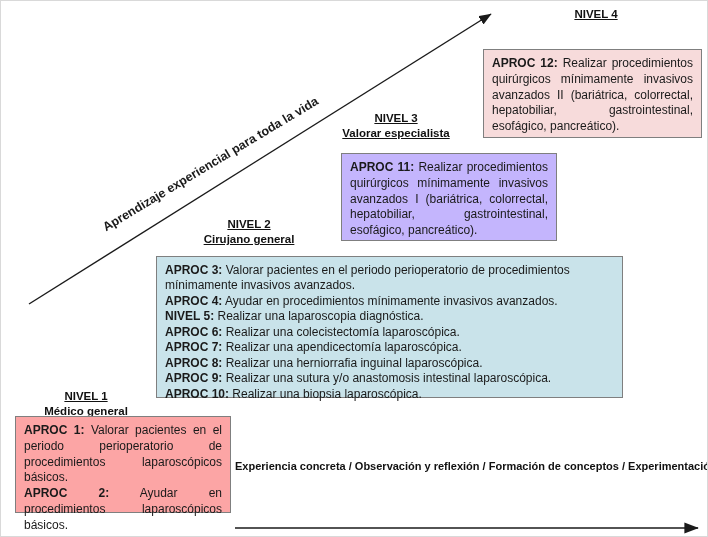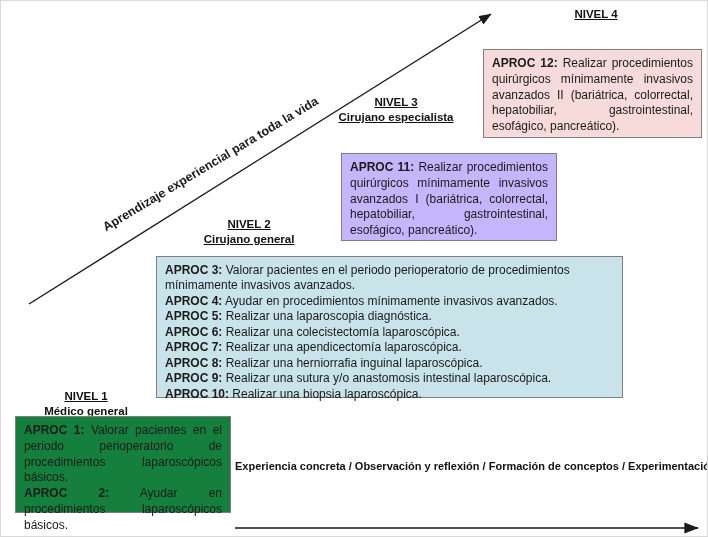--- a/index.html
+++ b/index.html
@@ -18,21 +18,21 @@
     position: absolute; left: 40px; top: 156px; width: 340px; height: 16px;
     text-align: center; font-weight: bold; font-size: 12.5px; color: #1a1a1a;
     transform: rotate(-31deg);
   }
   .level-header {
     position: absolute; text-align: center; font-weight: bold;
     font-size: 11.5px; line-height: 1.3; color: #111; text-decoration: underline;
   }
   #h1 { left: 28px;  top: 388px; width: 114px; }
   #h2 { left: 186px; top: 216px; width: 124px; }
-  #h3 { left: 332px; top: 94px; width: 126px; }
+  #h3 { left: 332px; top: 110px; width: 126px; }
   #h4 { left: 486px; top: 6px;   width: 218px; }
   .box {
     position: absolute; border: 1px solid #7f7f7f;
     padding: 6px 8px; font-size: 12px; line-height: 1.32; color: #1a1a1a;
   }
   #box1 { left: 14px;  top: 415px; width: 216px; height: 97px;  }
   #box2 { left: 155px; top: 255px; width: 467px; height: 142px; line-height: 1.29; }
   #box3 { left: 340px; top: 152px; width: 216px; height: 88px;  }
   #box4 { left: 482px; top: 48px;  width: 219px; height: 89px;  }
   #box1 .item + .item { }
@@ -58,21 +58,21 @@
     <line x1="234" y1="527" x2="697" y2="527" stroke="#1a1a1a" stroke-width="1.6" marker-end="url(#ah)"></line>
   </svg>
 
   <div class="diag-label">Aprendizaje experiencial para toda la vida</div>
 
   <div class="level-header" id="h4">
     <div>NIVEL 4</div>
   </div>
   <div class="level-header" id="h3">
     <div>NIVEL 3</div>
-    <div>Cirujano especialista</div>
+    <div>Valorar especialista</div>
   </div>
   <div class="level-header" id="h2">
     <div>NIVEL 2</div>
     <div>Cirujano general</div>
   </div>
   <div class="level-header" id="h1">
     <div>NIVEL 1</div>
     <div>Médico general</div>
   </div>
 
@@ -93,21 +93,21 @@
   <div class="box" id="box2" style="background-color: rgb(201, 227, 234);">
     <div class="item">
       <span class="lbl">APROC 3:</span>
       <span>Valorar pacientes en el periodo perioperatorio de procedimientos mínimamente invasivos avanzados.</span>
     </div>
     <div class="item">
       <span class="lbl">APROC 4:</span>
       <span>Ayudar en procedimientos mínimamente invasivos avanzados.</span>
     </div>
     <div class="item">
-      <span class="lbl">APROC 5:</span>
+      <span class="lbl">NIVEL 5:</span>
       <span>Realizar una laparoscopia diagnóstica.</span>
     </div>
     <div class="item">
       <span class="lbl">APROC 6:</span>
       <span>Realizar una colecistectomía laparoscópica.</span>
     </div>
     <div class="item">
       <span class="lbl">APROC 7:</span>
       <span>Realizar una apendicectomía laparoscópica.</span>
     </div>
@@ -118,21 +118,21 @@
     <div class="item">
       <span class="lbl">APROC 9:</span>
       <span>Realizar una sutura y/o anastomosis intestinal laparoscópica.</span>
     </div>
     <div class="item">
       <span class="lbl">APROC 10:</span>
       <span>Realizar una biopsia laparoscópica.</span>
     </div>
   </div>
 
-  <div class="box" id="box1" style="background-color: #15803d;">
+  <div class="box" id="box1" style="background-color: #fca5a5;">
     <p class="item just">
       <span class="lbl">APROC 1:</span>
       <span>Valorar pacientes en el periodo perioperatorio de procedimientos laparoscópicos básicos.</span>
     </p>
     <p class="item just">
       <span class="lbl">APROC 2:</span>
       <span>Ayudar en procedimientos laparoscópicos básicos.</span>
     </p>
   </div>
 

